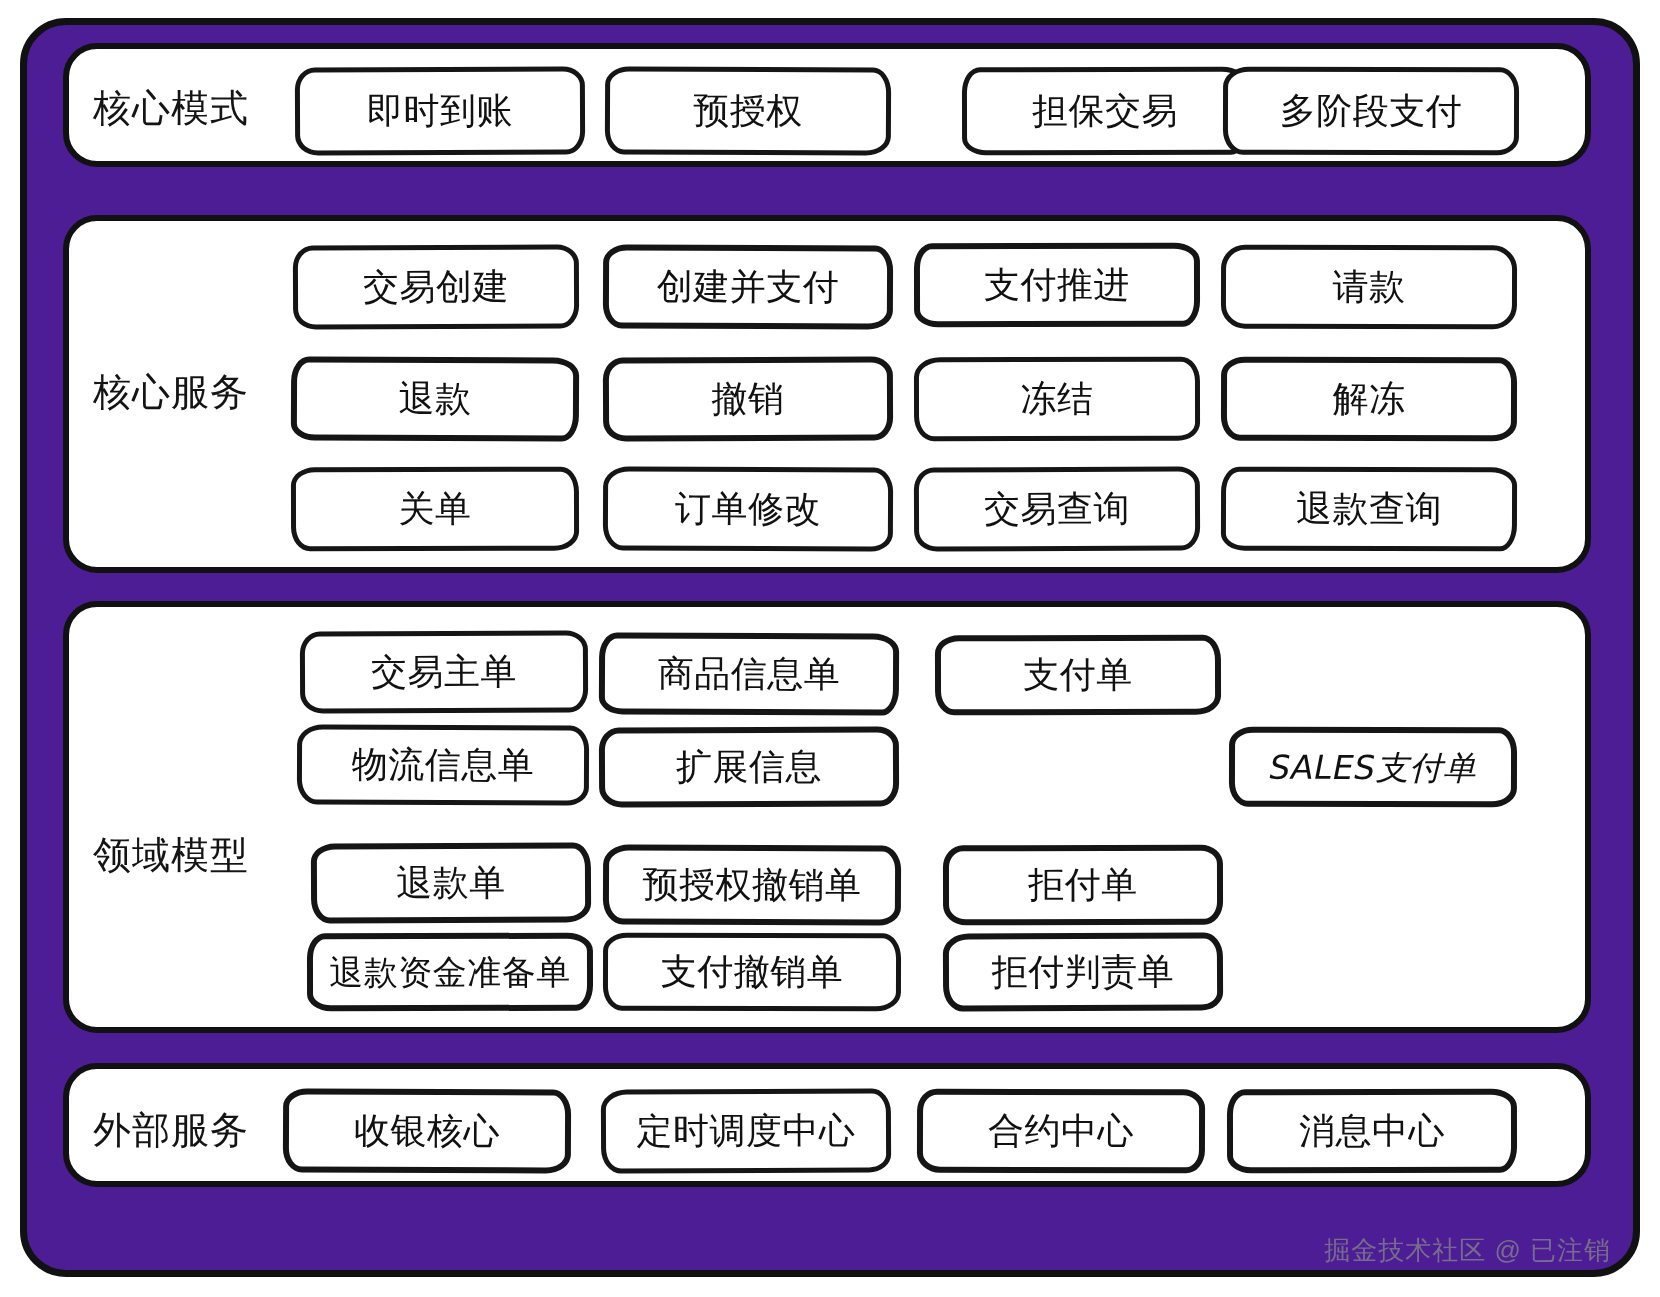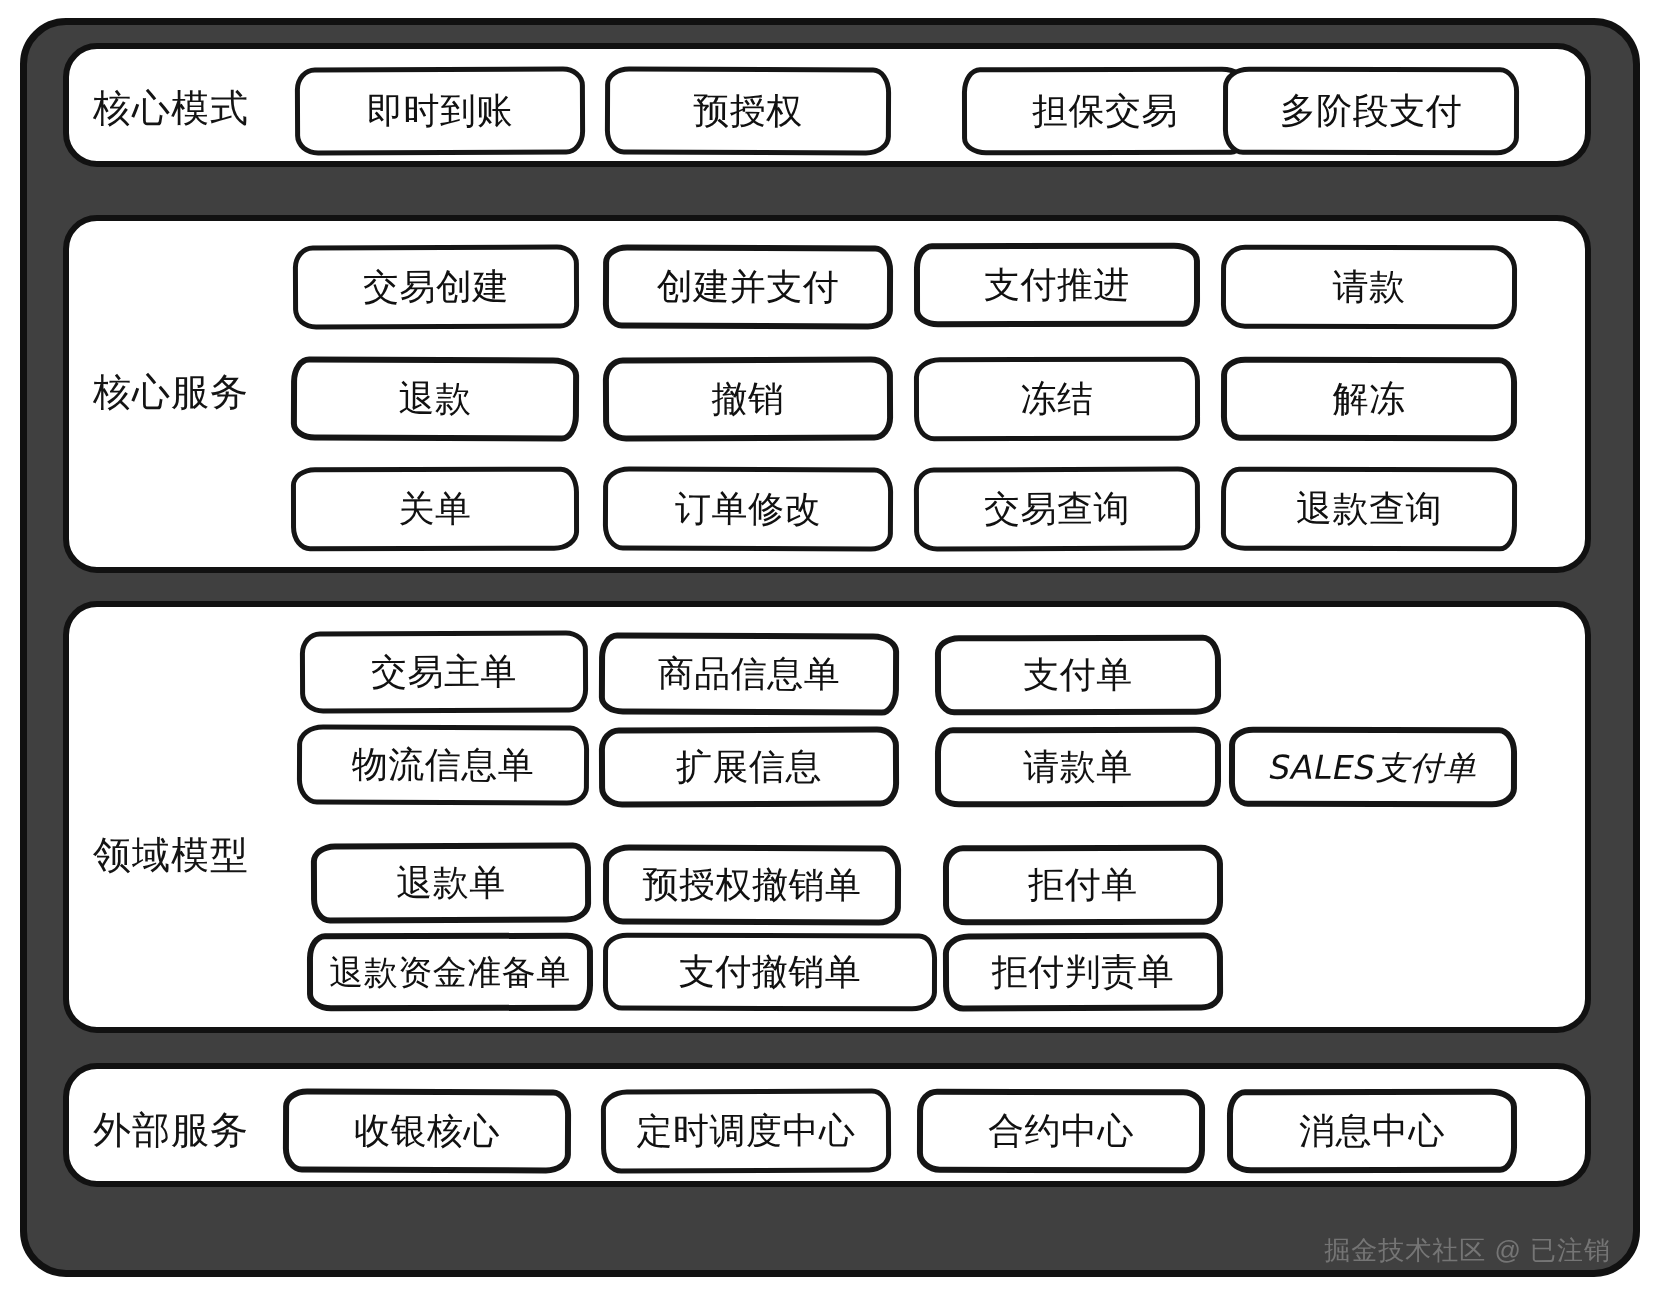--- a/index.html
+++ b/index.html
@@ -10,21 +10,21 @@
     overflow:hidden;
     position:relative;
   }
 
   
   #diagram-root{
     position:absolute;
     left:20px; top:18px;
     width:1620px; height:1259px;
     box-sizing:border-box;
-    background:#404040;
+    background:#4c1d95;
     border:7px solid #111111;
     border-radius:46px;
   }
 
   
   .panel{
     position:absolute;
     box-sizing:border-box;
     background:#ffffff;
     border:6px solid #111111;
@@ -117,29 +117,28 @@
 
   <div class="panel" style="top:576px;height:432px;">
     <div class="panel-label" style="top:185px;margin-top:44px;">领域模型</div>
 
     <div class="node r1 tilt-a" style="left:231px;top:24px;width:288px;height:82px;">交易主单</div>
     <div class="node r3 tilt-b thick" style="left:530px;top:26px;width:300px;height:82px;">商品信息单</div>
     <div class="node r2 tilt-c thick" style="left:866px;top:28px;width:286px;height:80px;">支付单</div>
 
     <div class="node r4 tilt-b" style="left:228px;top:118px;width:292px;height:80px;">物流信息单</div>
     <div class="node r1 tilt-a thick" style="left:530px;top:120px;width:300px;height:80px;">扩展信息</div>
-    <div class="node r3 tilt-c thick" style="left:866px;top:120px;width:286px;height:80px;">请款单</div>
     <div class="node r2 tilt-d thick script" style="left:1160px;top:120px;width:288px;height:80px;font-size:33px;">SALES支付单</div>
 
     <div class="node r2 tilt-a thick" style="left:242px;top:236px;width:280px;height:80px;">退款单</div>
     <div class="node r4 tilt-b thick" style="left:534px;top:238px;width:298px;height:80px;">预授权撤销单</div>
     <div class="node r3 tilt-c thick" style="left:238px;top:326px;width:286px;height:78px;font-size:34px;">退款资金准备单</div>
 
     <div class="node r1 tilt-c thick" style="left:874px;top:238px;width:280px;height:80px;">拒付单</div>
-    <div class="node r2 tilt-d" style="left:534px;top:326px;width:334px;height:78px;">支付撤销单</div>
+    <div class="node r2 tilt-d" style="left:534px;top:326px;width:298px;height:78px;">支付撤销单</div>
     <div class="node r4 tilt-a thick" style="left:874px;top:326px;width:280px;height:78px;">拒付判责单</div>
   </div>
 
   <div class="panel" style="top:1038px;height:124px;">
     <div class="panel-label" style="top:42px;">外部服务</div>
 
     <div class="node r2 tilt-b thick" style="left:214px;top:20px;width:288px;height:84px;">收银核心</div>
     <div class="node r4 tilt-a" style="left:532px;top:20px;width:290px;height:84px;">定时调度中心</div>
     <div class="node r1 tilt-d thick" style="left:848px;top:20px;width:288px;height:84px;">合约中心</div>
     <div class="node r3 tilt-c thick" style="left:1158px;top:20px;width:290px;height:84px;">消息中心</div>

